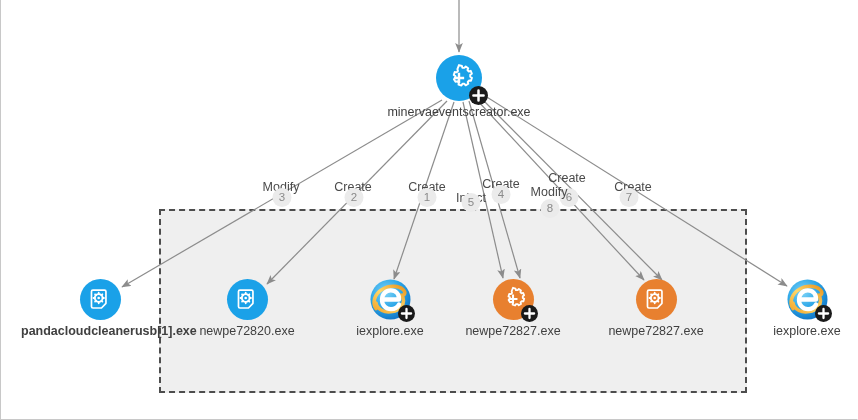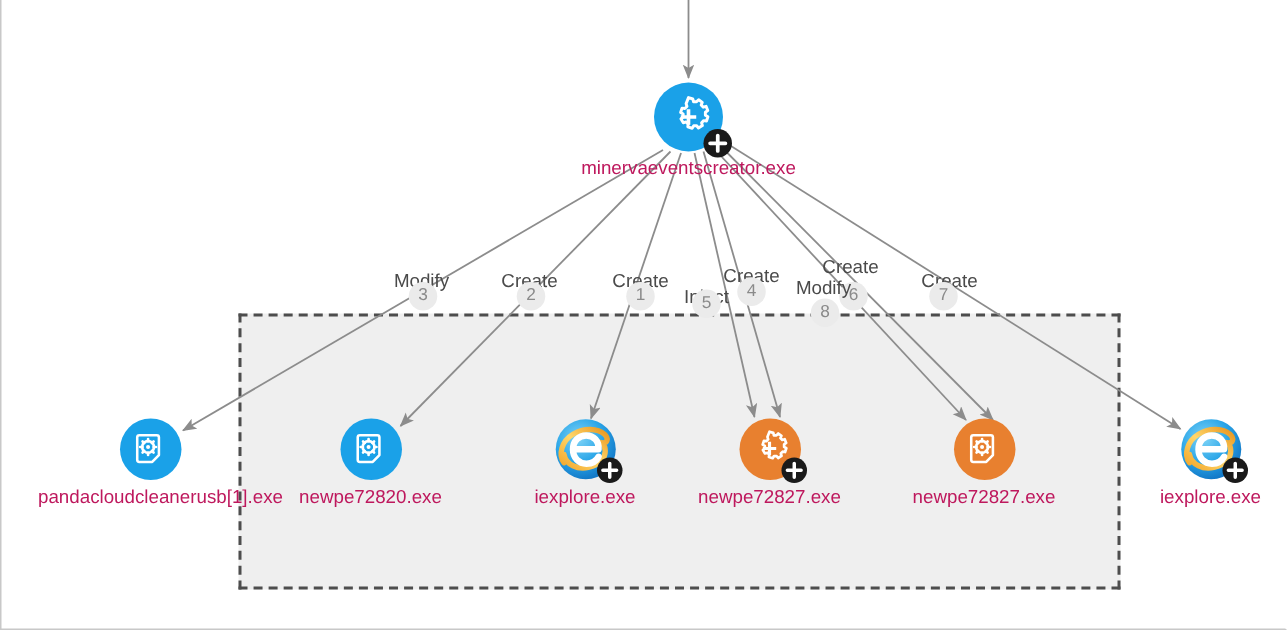--- a/index.html
+++ b/index.html
@@ -70,29 +70,30 @@
     height: 19px;
   }
   .badge-plus svg { display: block; }
 
   .node-label {
     position: absolute;
     top: 24px;
     transform: translateX(-50%);
     text-align: center;
     font-size: 12.5px;
-    color: #be185d;
+    color: #404040;
     line-height: 16px;
     white-space: pre-line;
   }
   .node-label.wrap {
     width: 172px;
     text-align: center;
     transform: none;
     left: -79px;
+    font-weight: bold;
   }
   .node-label.root-lbl {
     top: 26px;
   }
 
   .edge-label {
     position: absolute;
     transform: translateX(-50%);
     font-size: 12.5px;
     color: #4a4a4a;

